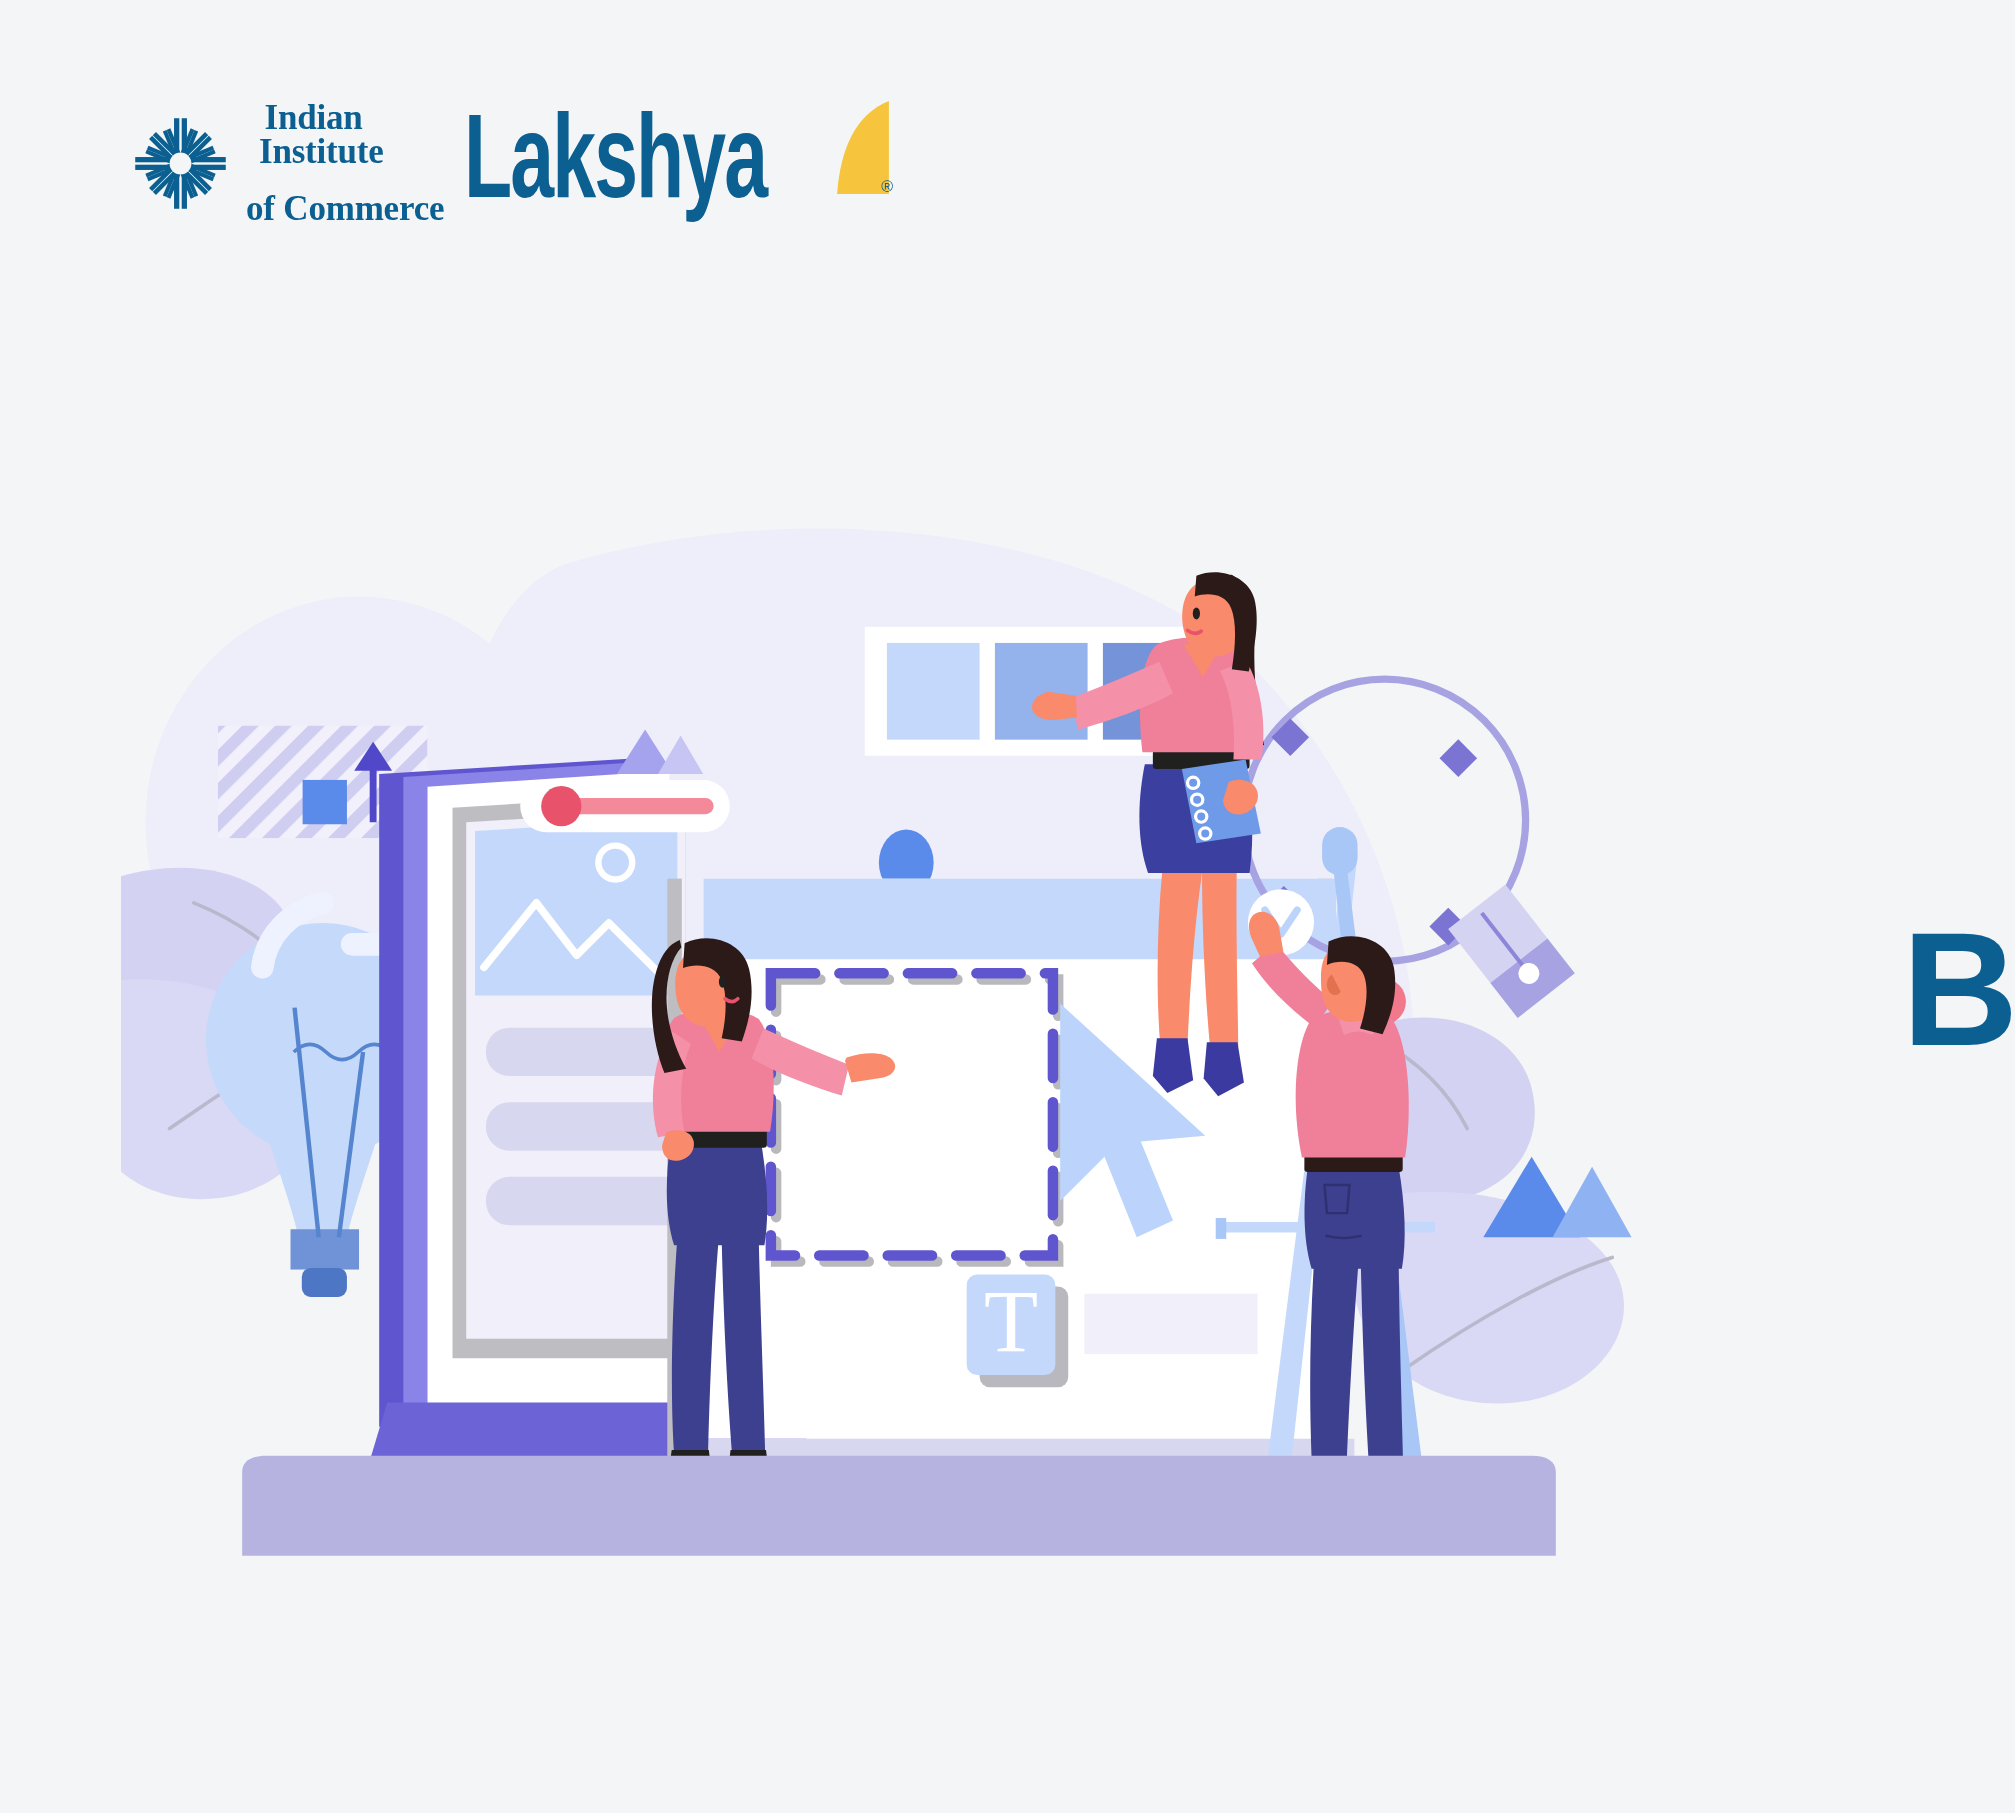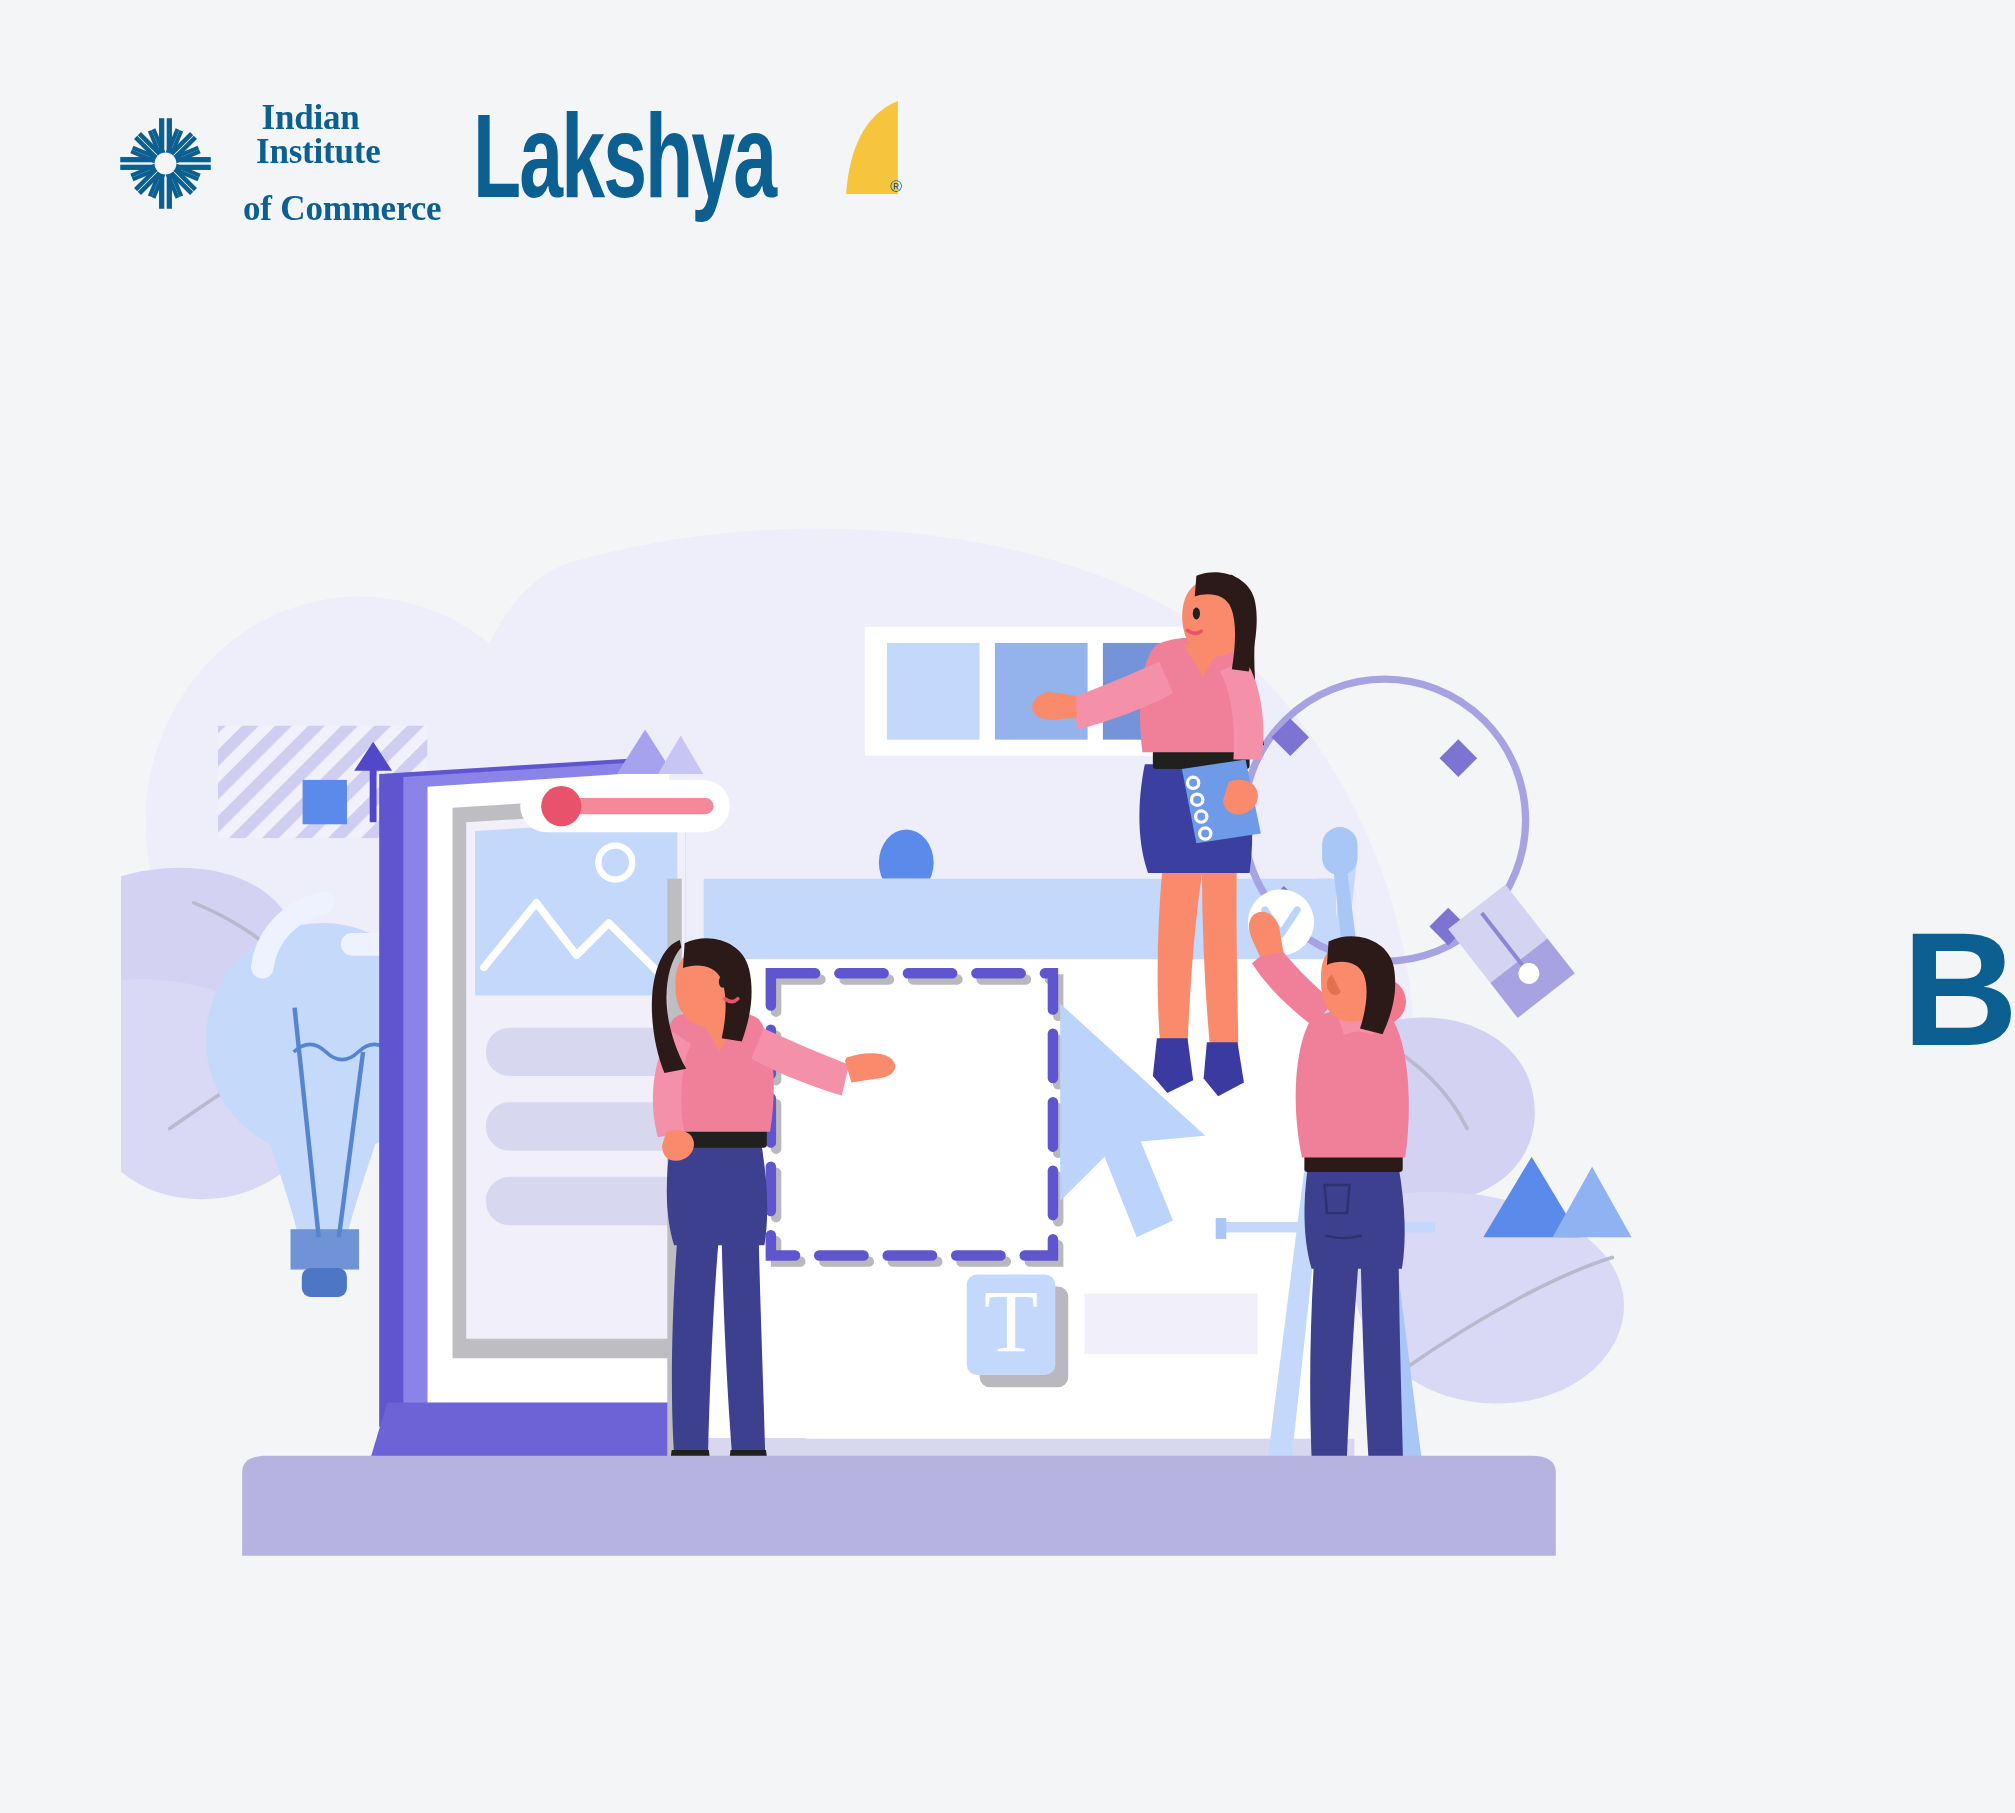--- a/index.html
+++ b/index.html
@@ -12,25 +12,25 @@
     height: 1814px;
     background: #f4f5f6;
     font-family: "Liberation Sans", sans-serif;
     overflow: hidden;
     position: relative;
   }
 
   
   #logo-lockup {
     position: absolute;
-    left: 117px;
+    left: 132px;
     top: 101px;
     display: flex;
     align-items: center;
-    gap: 12px;
+    gap: 0px;
   }
   #iic-mark {
     width: 97px;
     height: 97px;
     flex: 0 0 auto;
     display: block;
   }
   #iic-wordmark {
     margin-left: 17px;
     display: flex;

